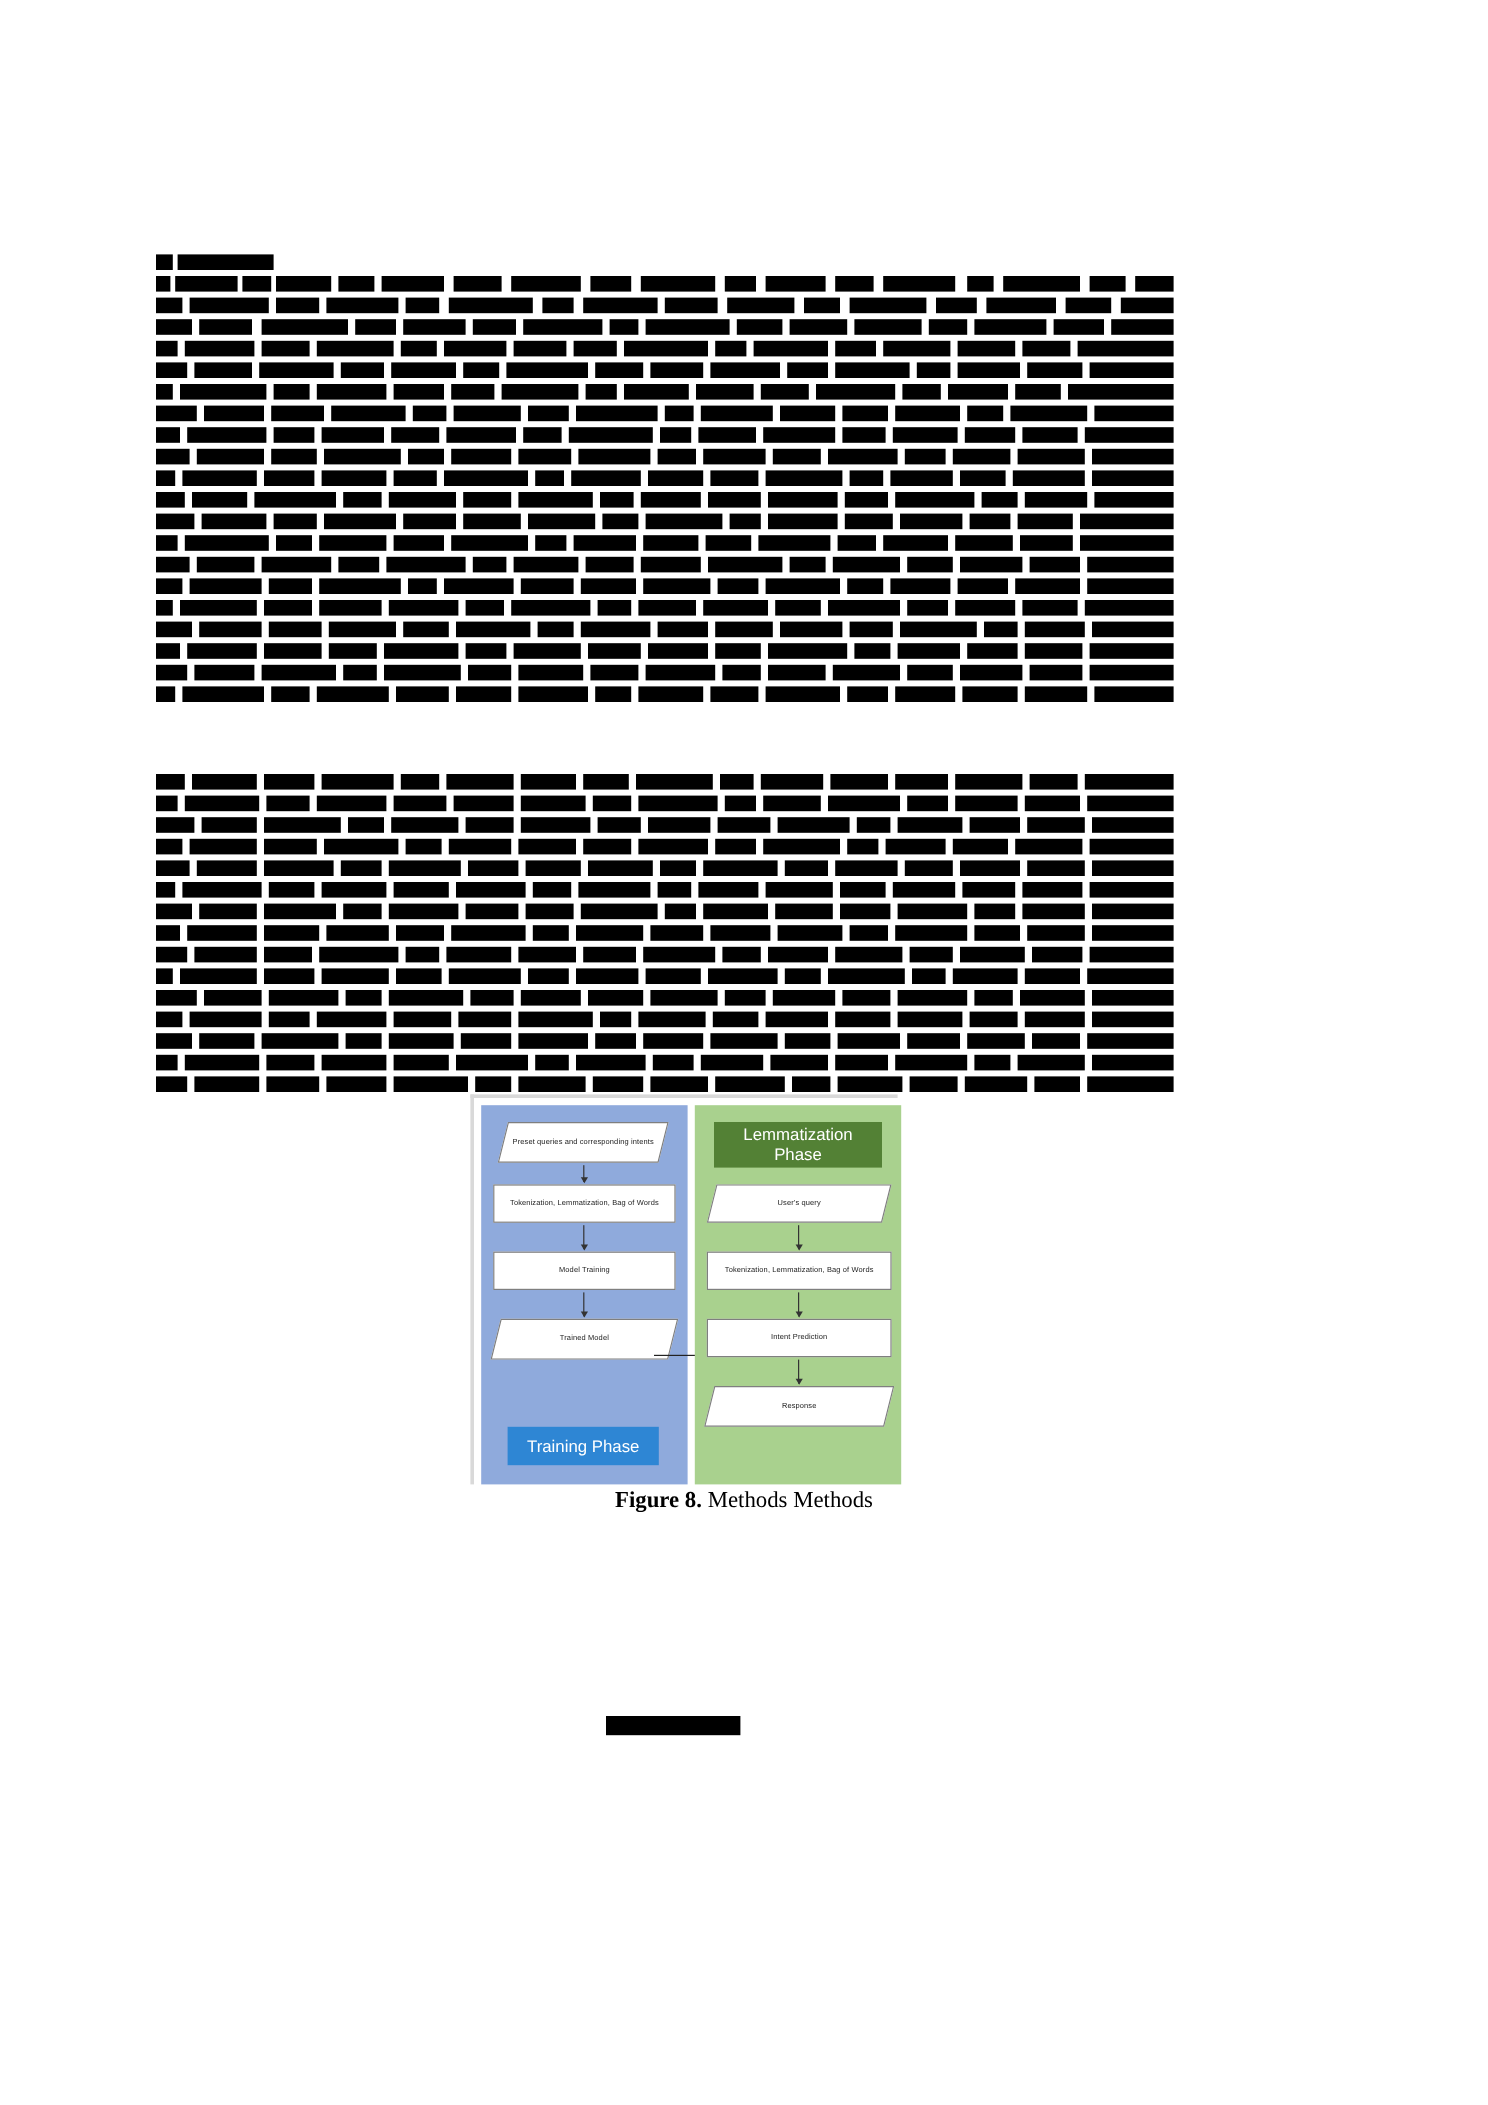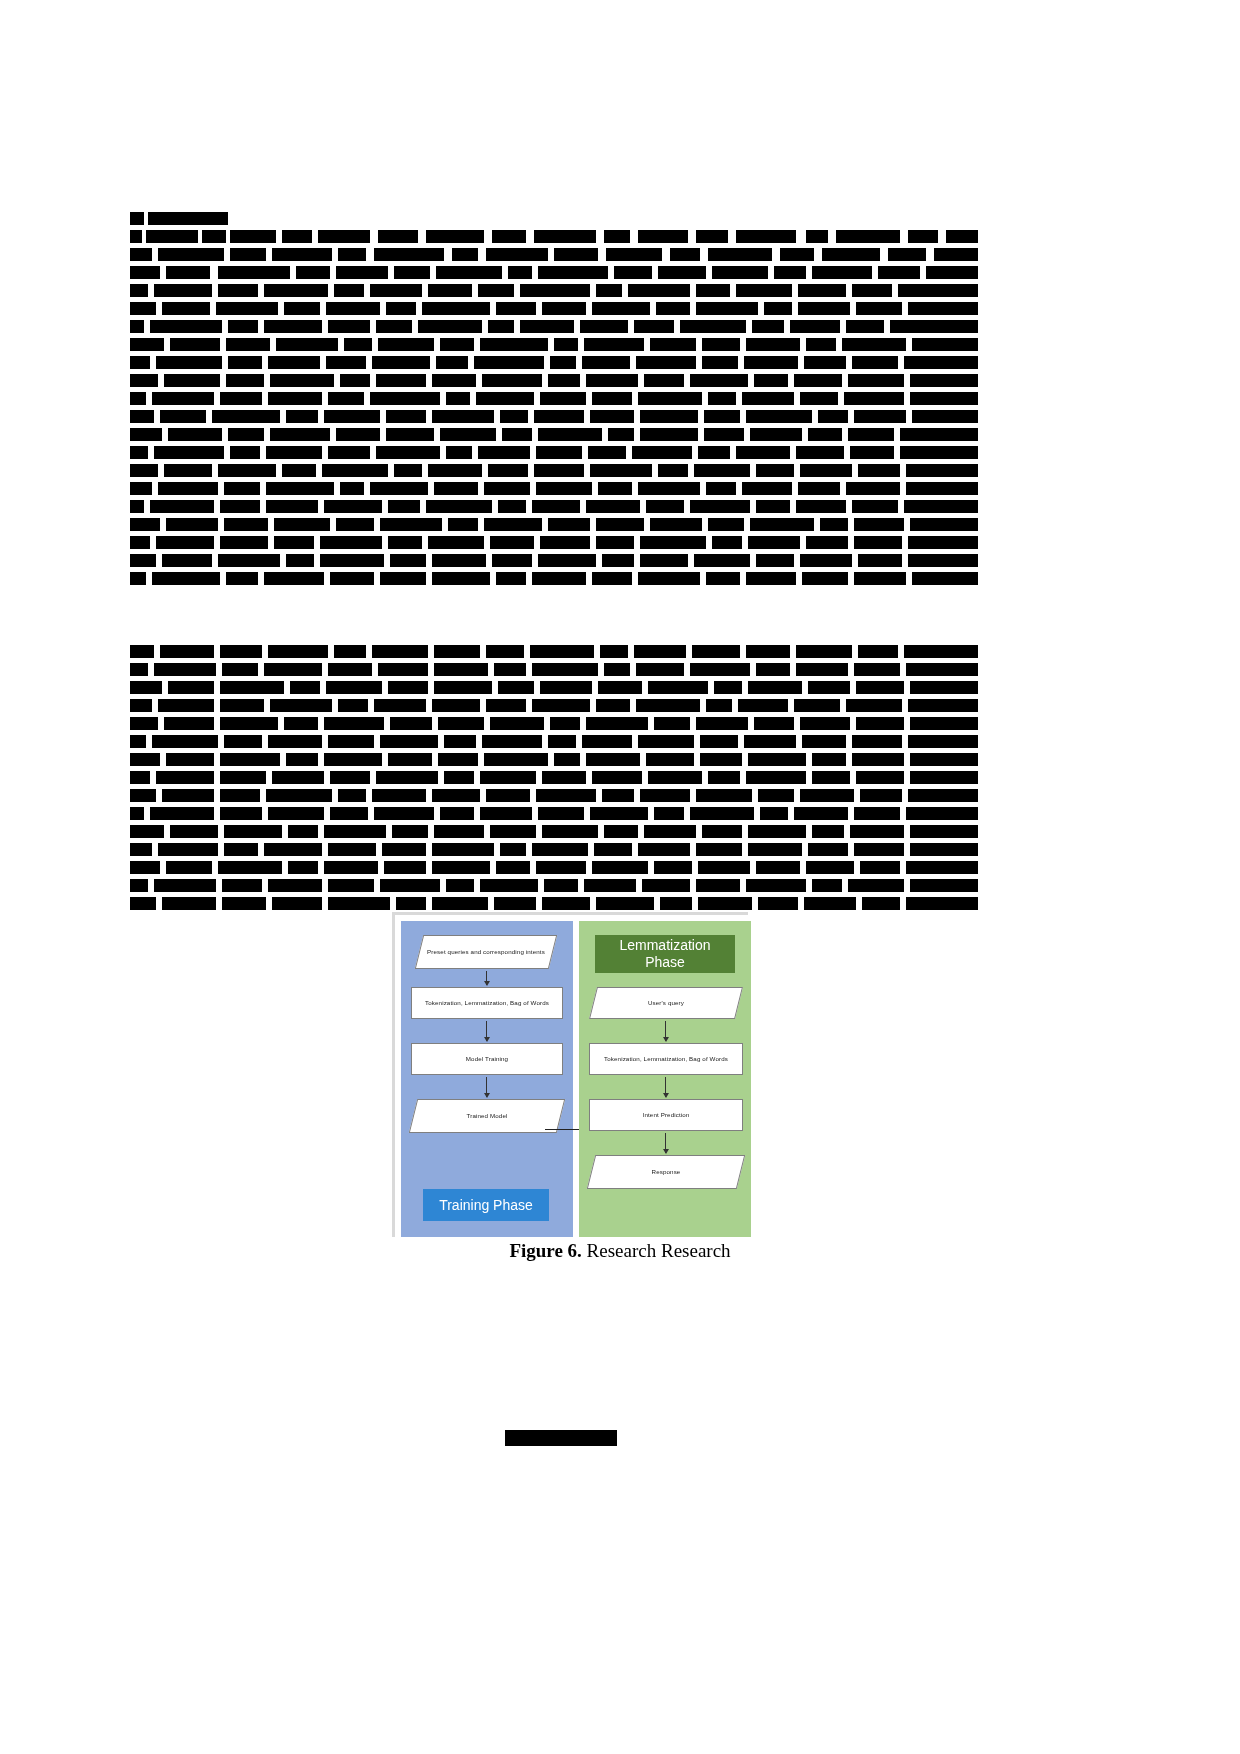--- a/index.html
+++ b/index.html
@@ -901,16 +901,16 @@
       <div class="node parallelogram" style="left:12px; top:234px; width:150px; height:34px;">
         <div class="skew"></div>
         <div class="ptext">Response</div>
       </div>
     </div>
 
   </div>
 </div>
 
 <div id="figure-caption">
-  <span class="cap-bold">Figure 6.</span><span> Research Research</span>
+  <span class="cap-bold">Figure 8.</span><span> Methods Methods</span>
 </div>
 
 <div id="footer-redaction" style="background: rgb(0, 0, 0); width: 112px; height: 16px;"></div>
 
 </body></html>

